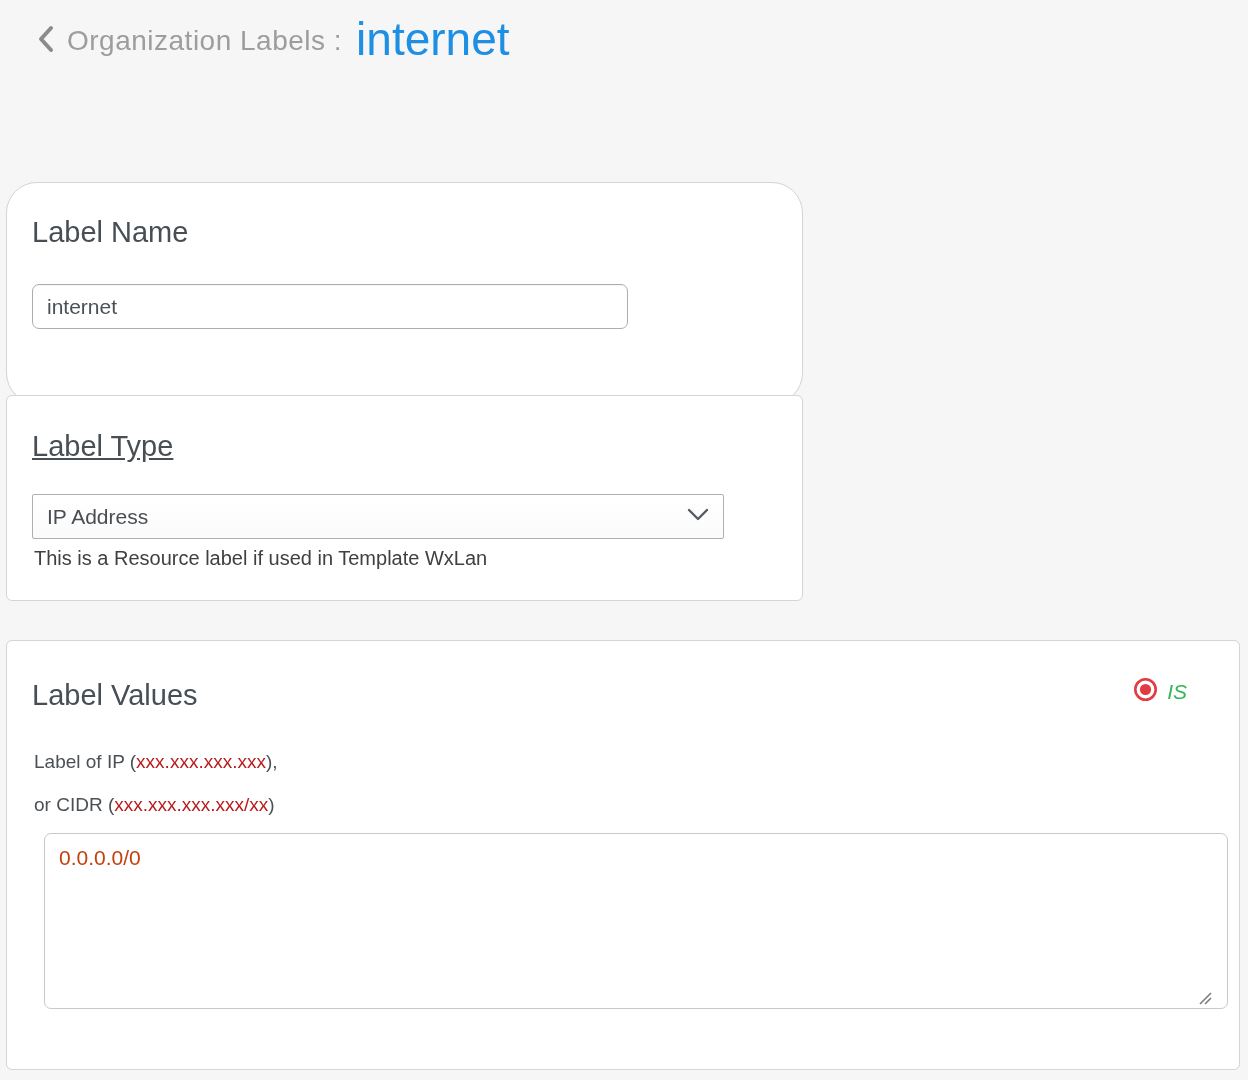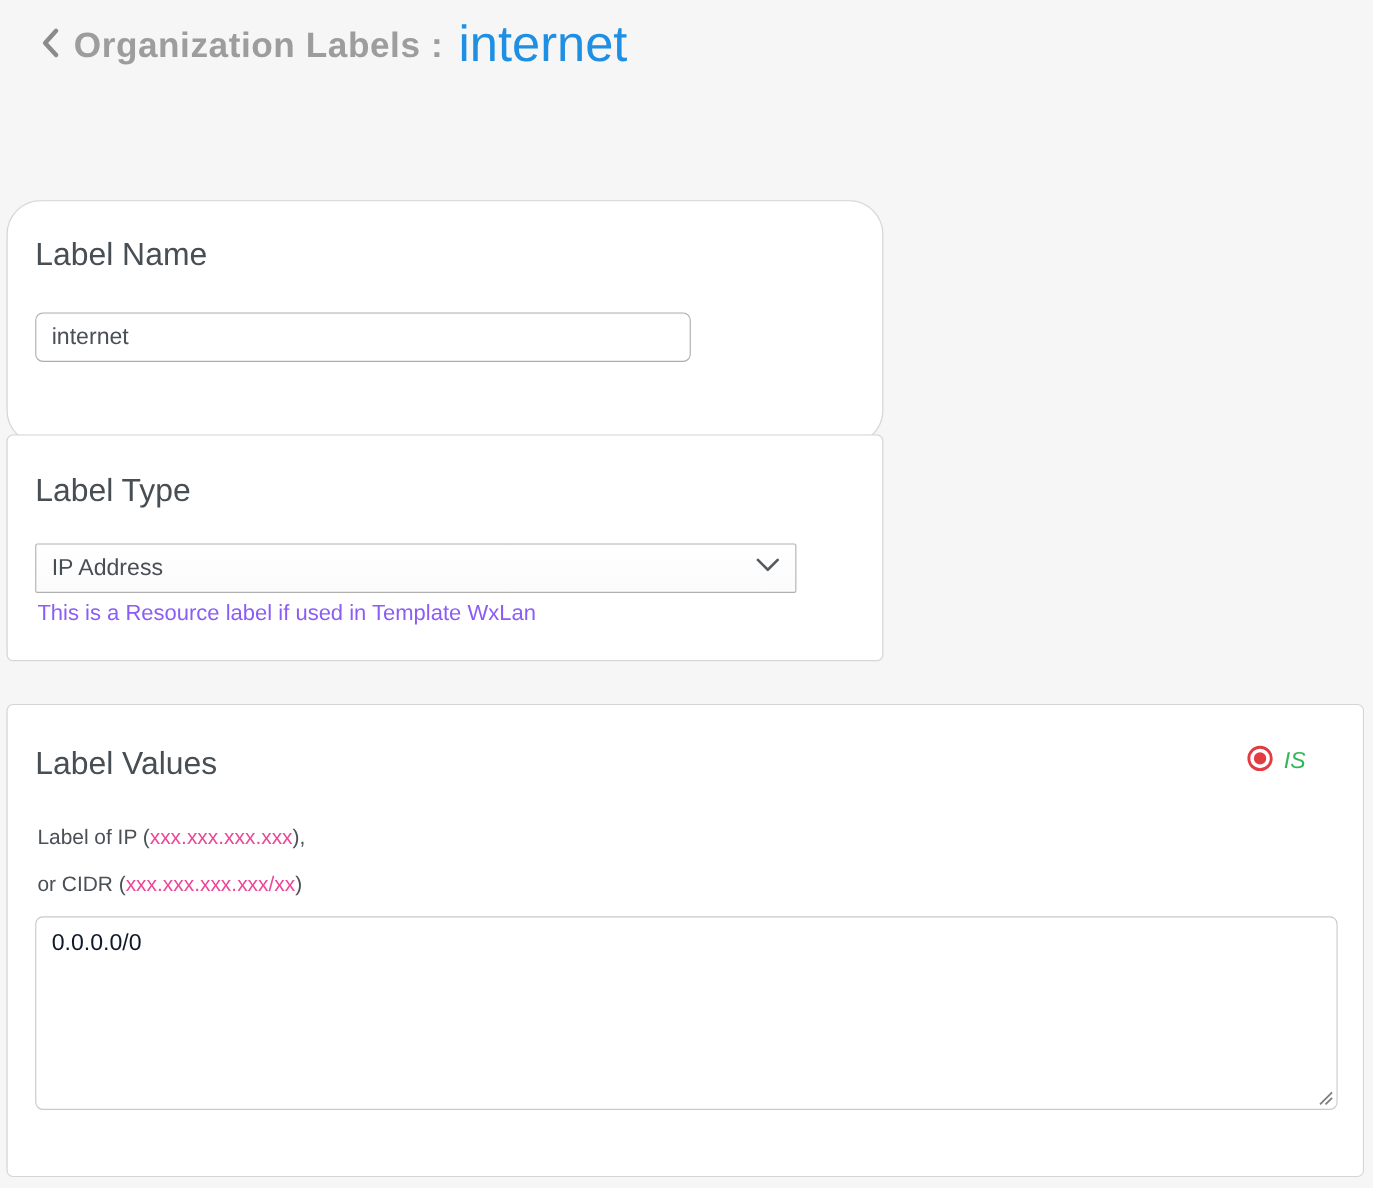--- a/index.html
+++ b/index.html
@@ -16,21 +16,21 @@
   
   .header {
     position: absolute; left: 33px; top: 10px;
     display: flex; align-items: center; height: 62px;
   }
   .back-btn {
     width: 26px; height: 36px; display: flex; align-items: center; justify-content: center;
     cursor: pointer; margin-right: 8px;
   }
   .header-title {
-    font-size: 32px; font-weight: 700; color: #9d9d9d; letter-spacing: 0.5px;
+    font-size: 28px; font-weight: 400; color: #9d9d9d; letter-spacing: 0.5px;
     white-space: pre;
   }
   .header-value {
     font-size: 46px; font-weight: 300; color: #1e8fe3; margin-left: 14px;
     position: relative; top: -2px;
   }
 
   
   .card {
     position: absolute; background: #ffffff;
@@ -63,47 +63,47 @@
     position: absolute; left: 25px; top: 98px;
     width: 692px; height: 45px;
     border: 1px solid #b0b0b0; border-radius: 2px;
     background: linear-gradient(#ffffff, #fbfbfb);
     display: flex; align-items: center; justify-content: space-between;
     padding: 0 14px; cursor: pointer;
   }
   .select-value { font-size: 21px; color: #474e54; }
   .helper-text {
     position: absolute; left: 27px; top: 151px;
-    font-size: 20px; font-weight: 300; color: #8b5cf6;
+    font-size: 20px; font-weight: 300; color: #404040;
   }
 
   
   .status-group {
     position: absolute; right: 52px; top: 36px;
     display: flex; align-items: center; gap: 9px; font-style: italic;
   }
   .status-label { font-size: 21px; color: #35b558; }
   .hint-line {
     position: absolute; left: 27px;
     font-size: 19px; color: #4a5056;
   }
-  .hint-line .muted { color: #ec4899; }
+  .hint-line .muted { color: #b91c1c; }
   .hint-1 { top: 110px; }
   .hint-2 { top: 153px; }
   .values-textarea-wrap {
     position: absolute; left: 25px; top: 192px;
     width: 1184px; height: 176px;
   }
   .values-textarea {
     width: 100%; height: 100%;
     border: 1px solid #c9c9c9; border-radius: 7px;
     background: #fff;
     font-family: "Liberation Sans", "DejaVu Sans", sans-serif;
-    font-size: 21px; color: #0f172a;
-    padding: 12px 14px; outline: none; resize: none;
+    font-size: 21px; color: #c2410c;
+    padding: 12px 14px; outline: none; resize: none; margin-left: 12px;
   }
   .resize-grip {
     position: absolute; right: 3px; bottom: 3px;
     width: 16px; height: 16px; pointer-events: none;
   }
 </style>
 </head>
 <body>
 
 <div class="page">
@@ -119,21 +119,21 @@
     <span class="header-title">Organization Labels :</span>
     <span class="header-value">internet</span>
   </div>
 
   <div class="card card-1">
     <div class="card-heading" style="top: 33px;">Label Name</div>
     <input class="name-input" type="text" value="internet" style="">
   </div>
 
   <div class="card card-2">
-    <div class="card-heading" style="top: 34px;">Label Type</div>
+    <div class="card-heading" style="top: 34px; text-decoration: underline;">Label Type</div>
     <div class="select">
       <span class="select-value">IP Address</span>
       <span>
         <svg width="22" height="14" viewBox="0 0 22 14">
           <polyline points="2,2 11,11 20,2" fill="none" stroke="#555b60" stroke-width="2.4" stroke-linecap="round" stroke-linejoin="round"></polyline>
         </svg>
       </span>
     </div>
     <div class="helper-text">This is a Resource label if used in Template WxLan</div>
   </div>

